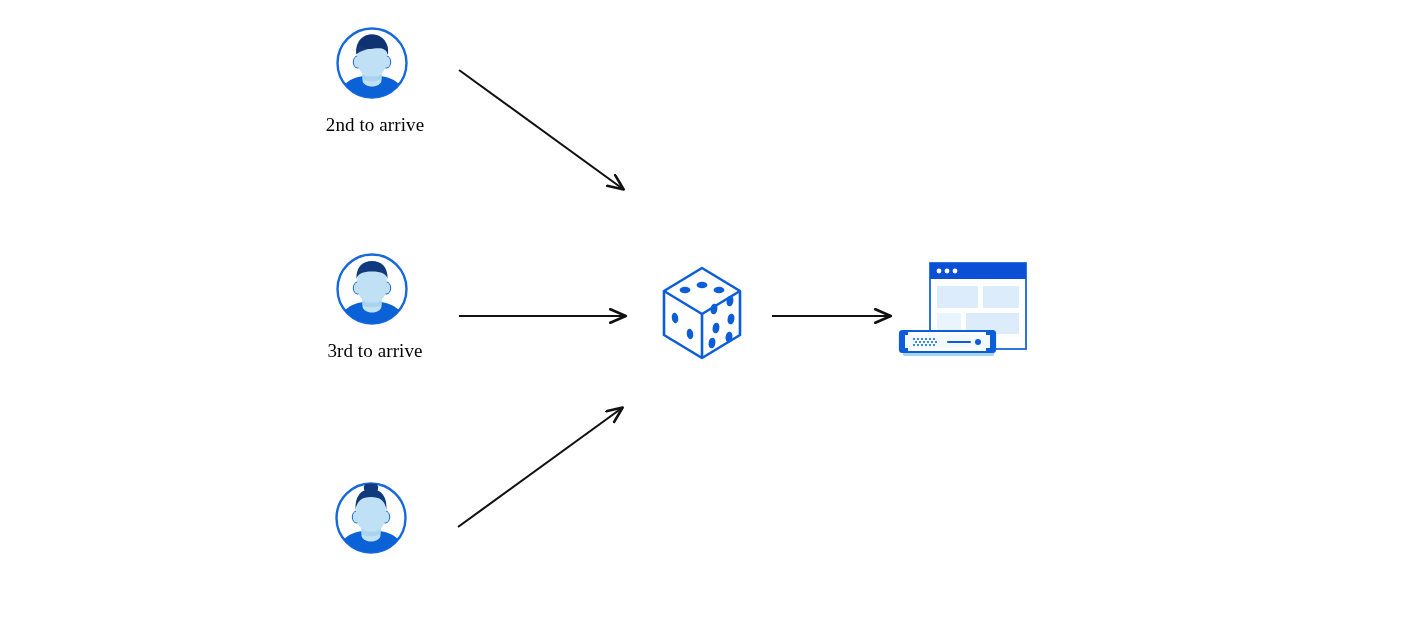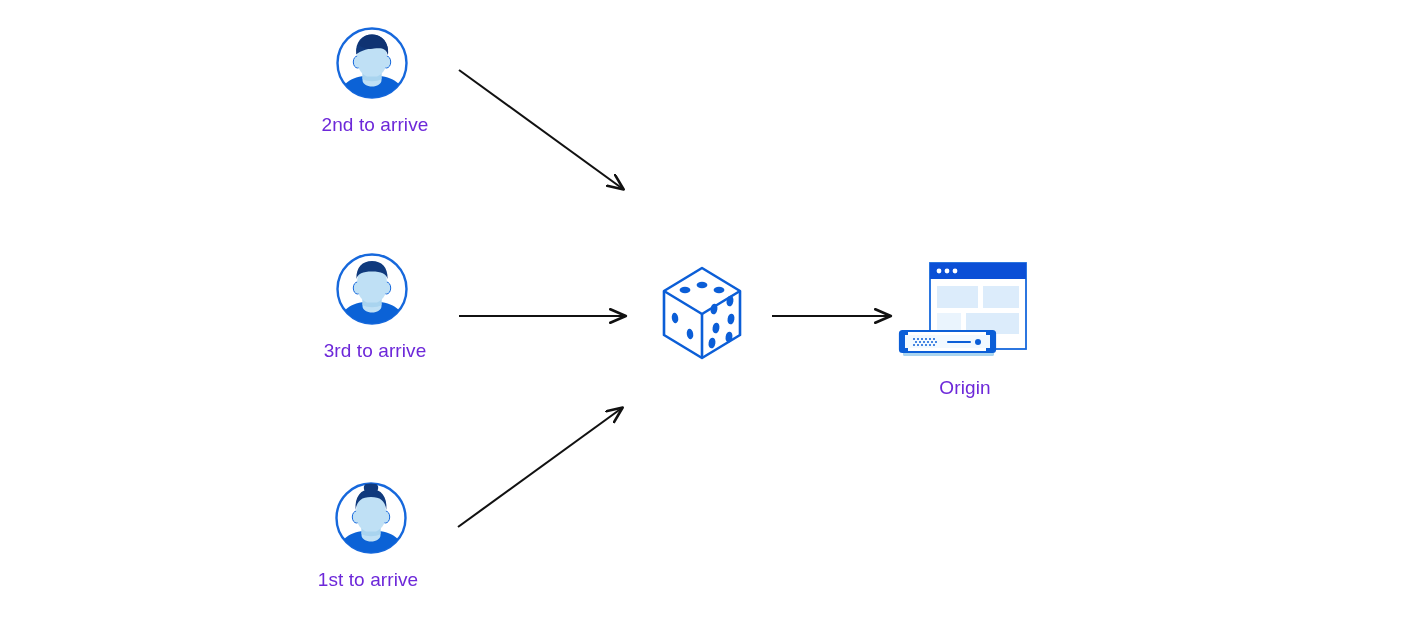--- a/index.html
+++ b/index.html
@@ -19,23 +19,23 @@
   }
   #diagram-svg {
     position: absolute;
     top: 0;
     left: 0;
     width: 1405px;
     height: 633px;
   }
   .node-label {
     position: absolute;
-    font-family: Liberation Sans, sans-serif;
+    font-family: Liberation Serif, serif;
     font-size: 19px;
-    color: #6d28d9;
+    color: #000000;
     white-space: nowrap;
     text-align: center;
     letter-spacing: 0.1px;
   }
   .label-client-1 { left: 280px; top: 114px; width: 190px; }
   .label-client-2 { left: 280px; top: 340px; width: 190px; }
   .label-client-3 { left: 273px; top: 569px; width: 190px; }
   .label-origin   { left: 870px; top: 377px; width: 190px; }
 </style>
 </head>
@@ -186,17 +186,15 @@
       </g>
       <line x1="948" y1="342" x2="970" y2="342" stroke="#0b5ed7" stroke-width="2" stroke-linecap="round"></line>
       <circle cx="978" cy="342" r="3" fill="#0b5ed7"></circle>
     </g>
   </svg>
 
   <div class="node-label label-client-1">2nd to arrive</div>
 
   <div class="node-label label-client-2">3rd to arrive</div>
 
-  <div class="node-label label-client-3">1st to arrive</div>
-
-  <div class="node-label label-origin">Origin</div>
+
 
 </div>
 
 </body></html>

